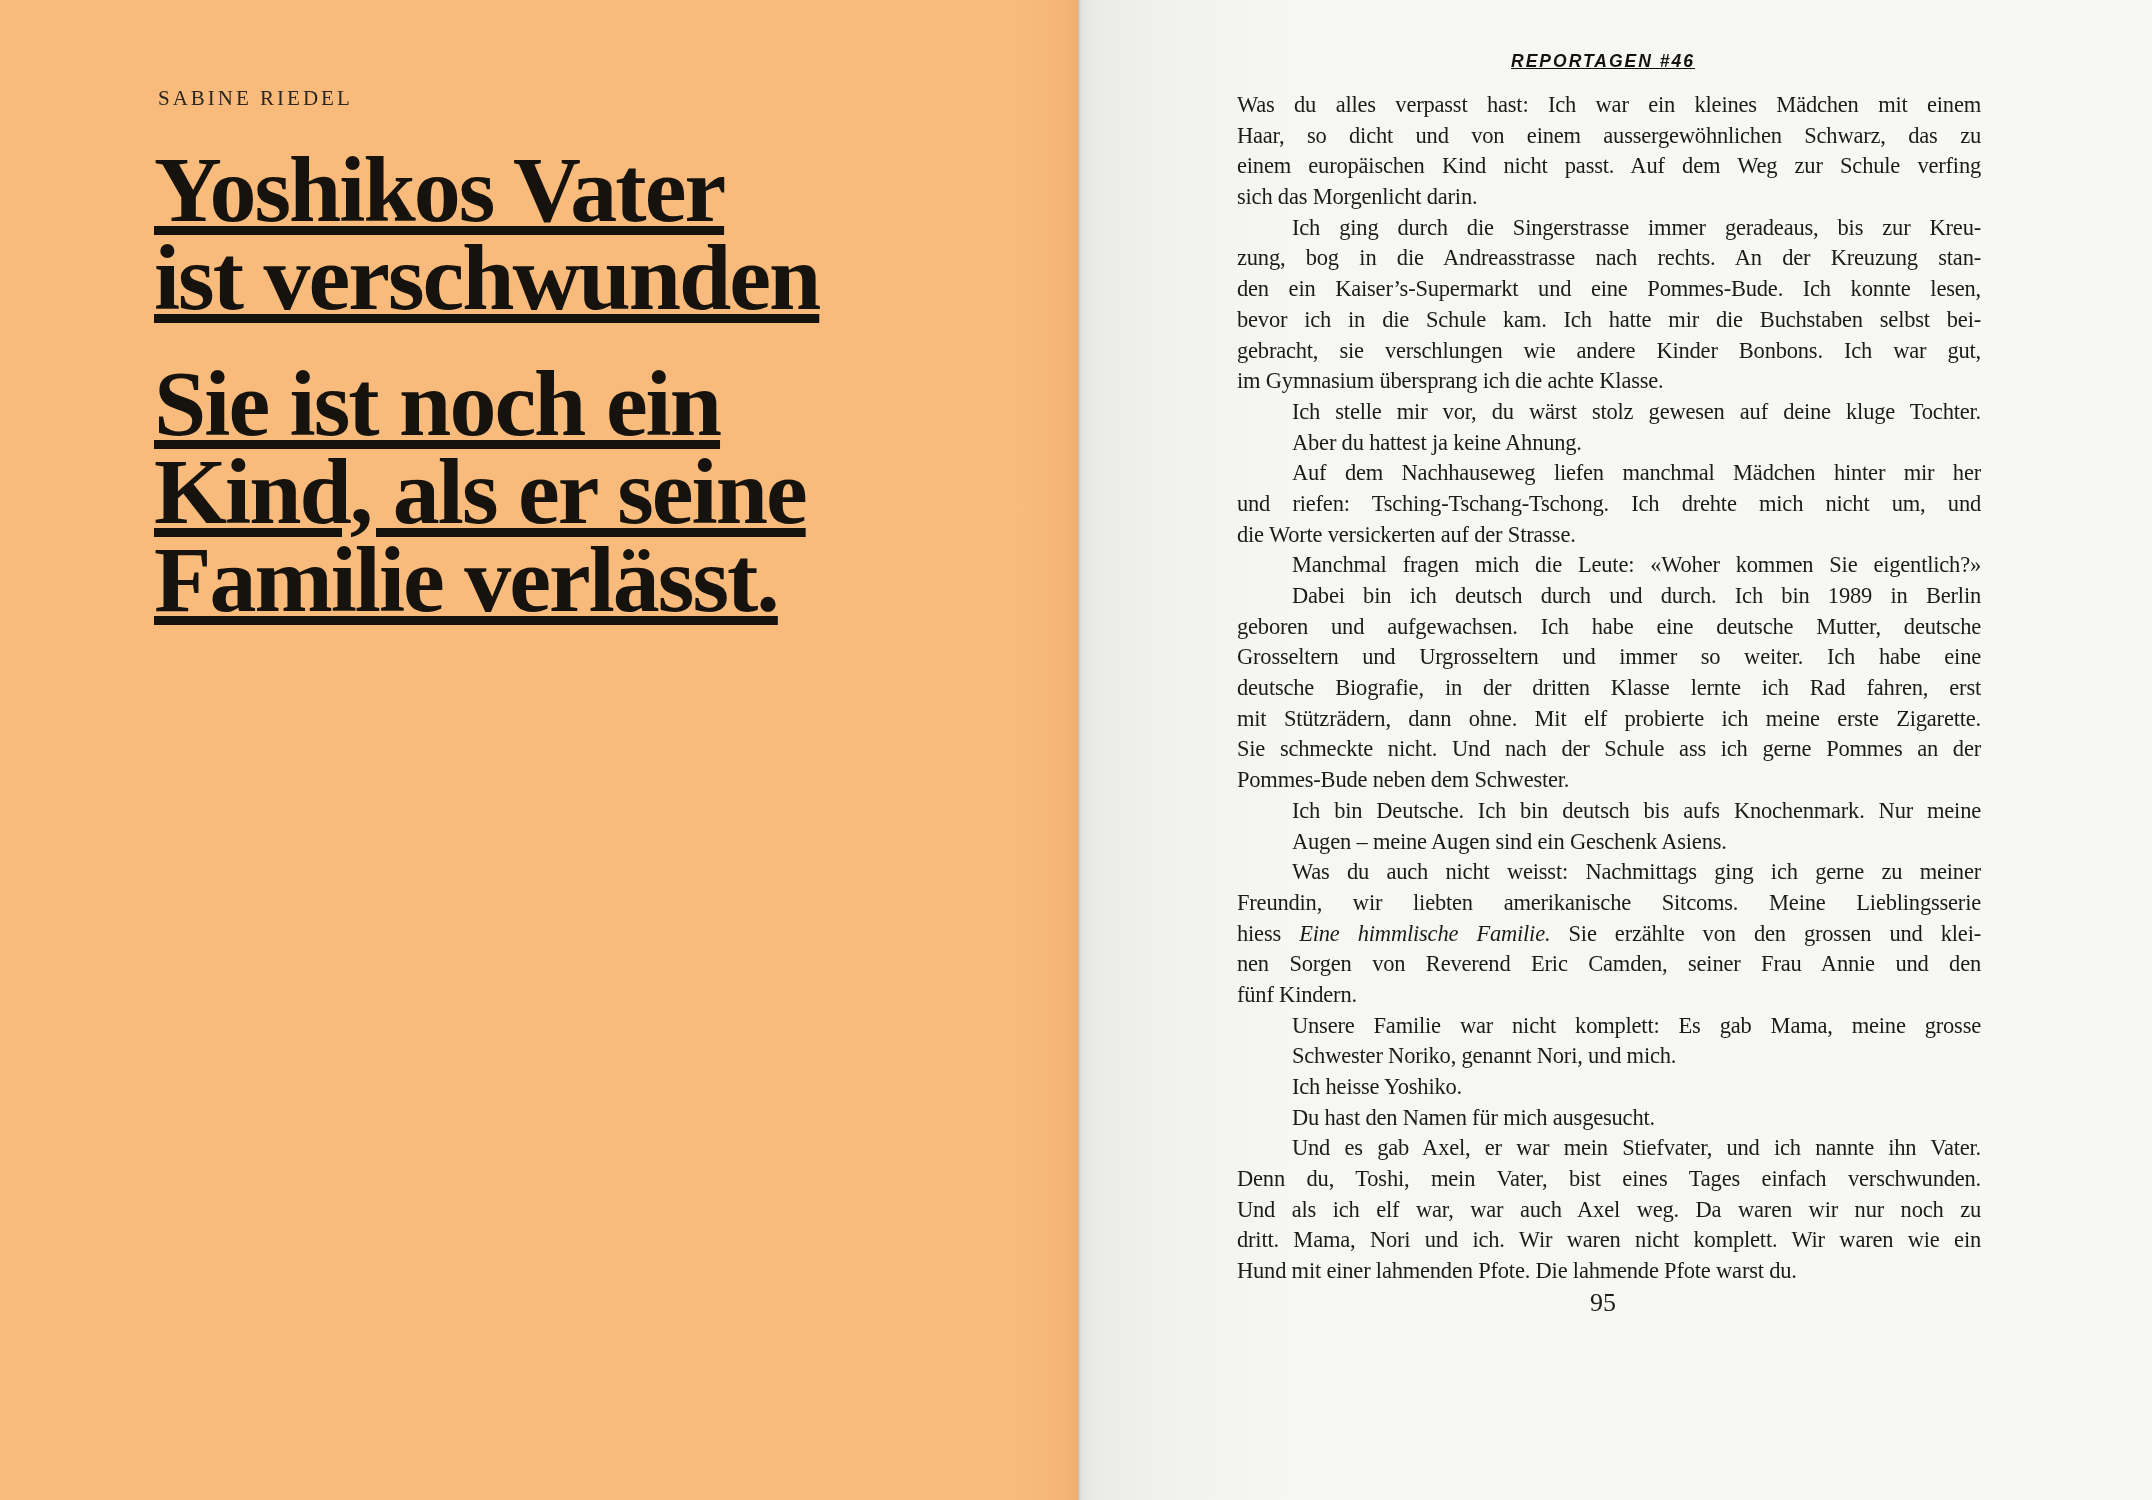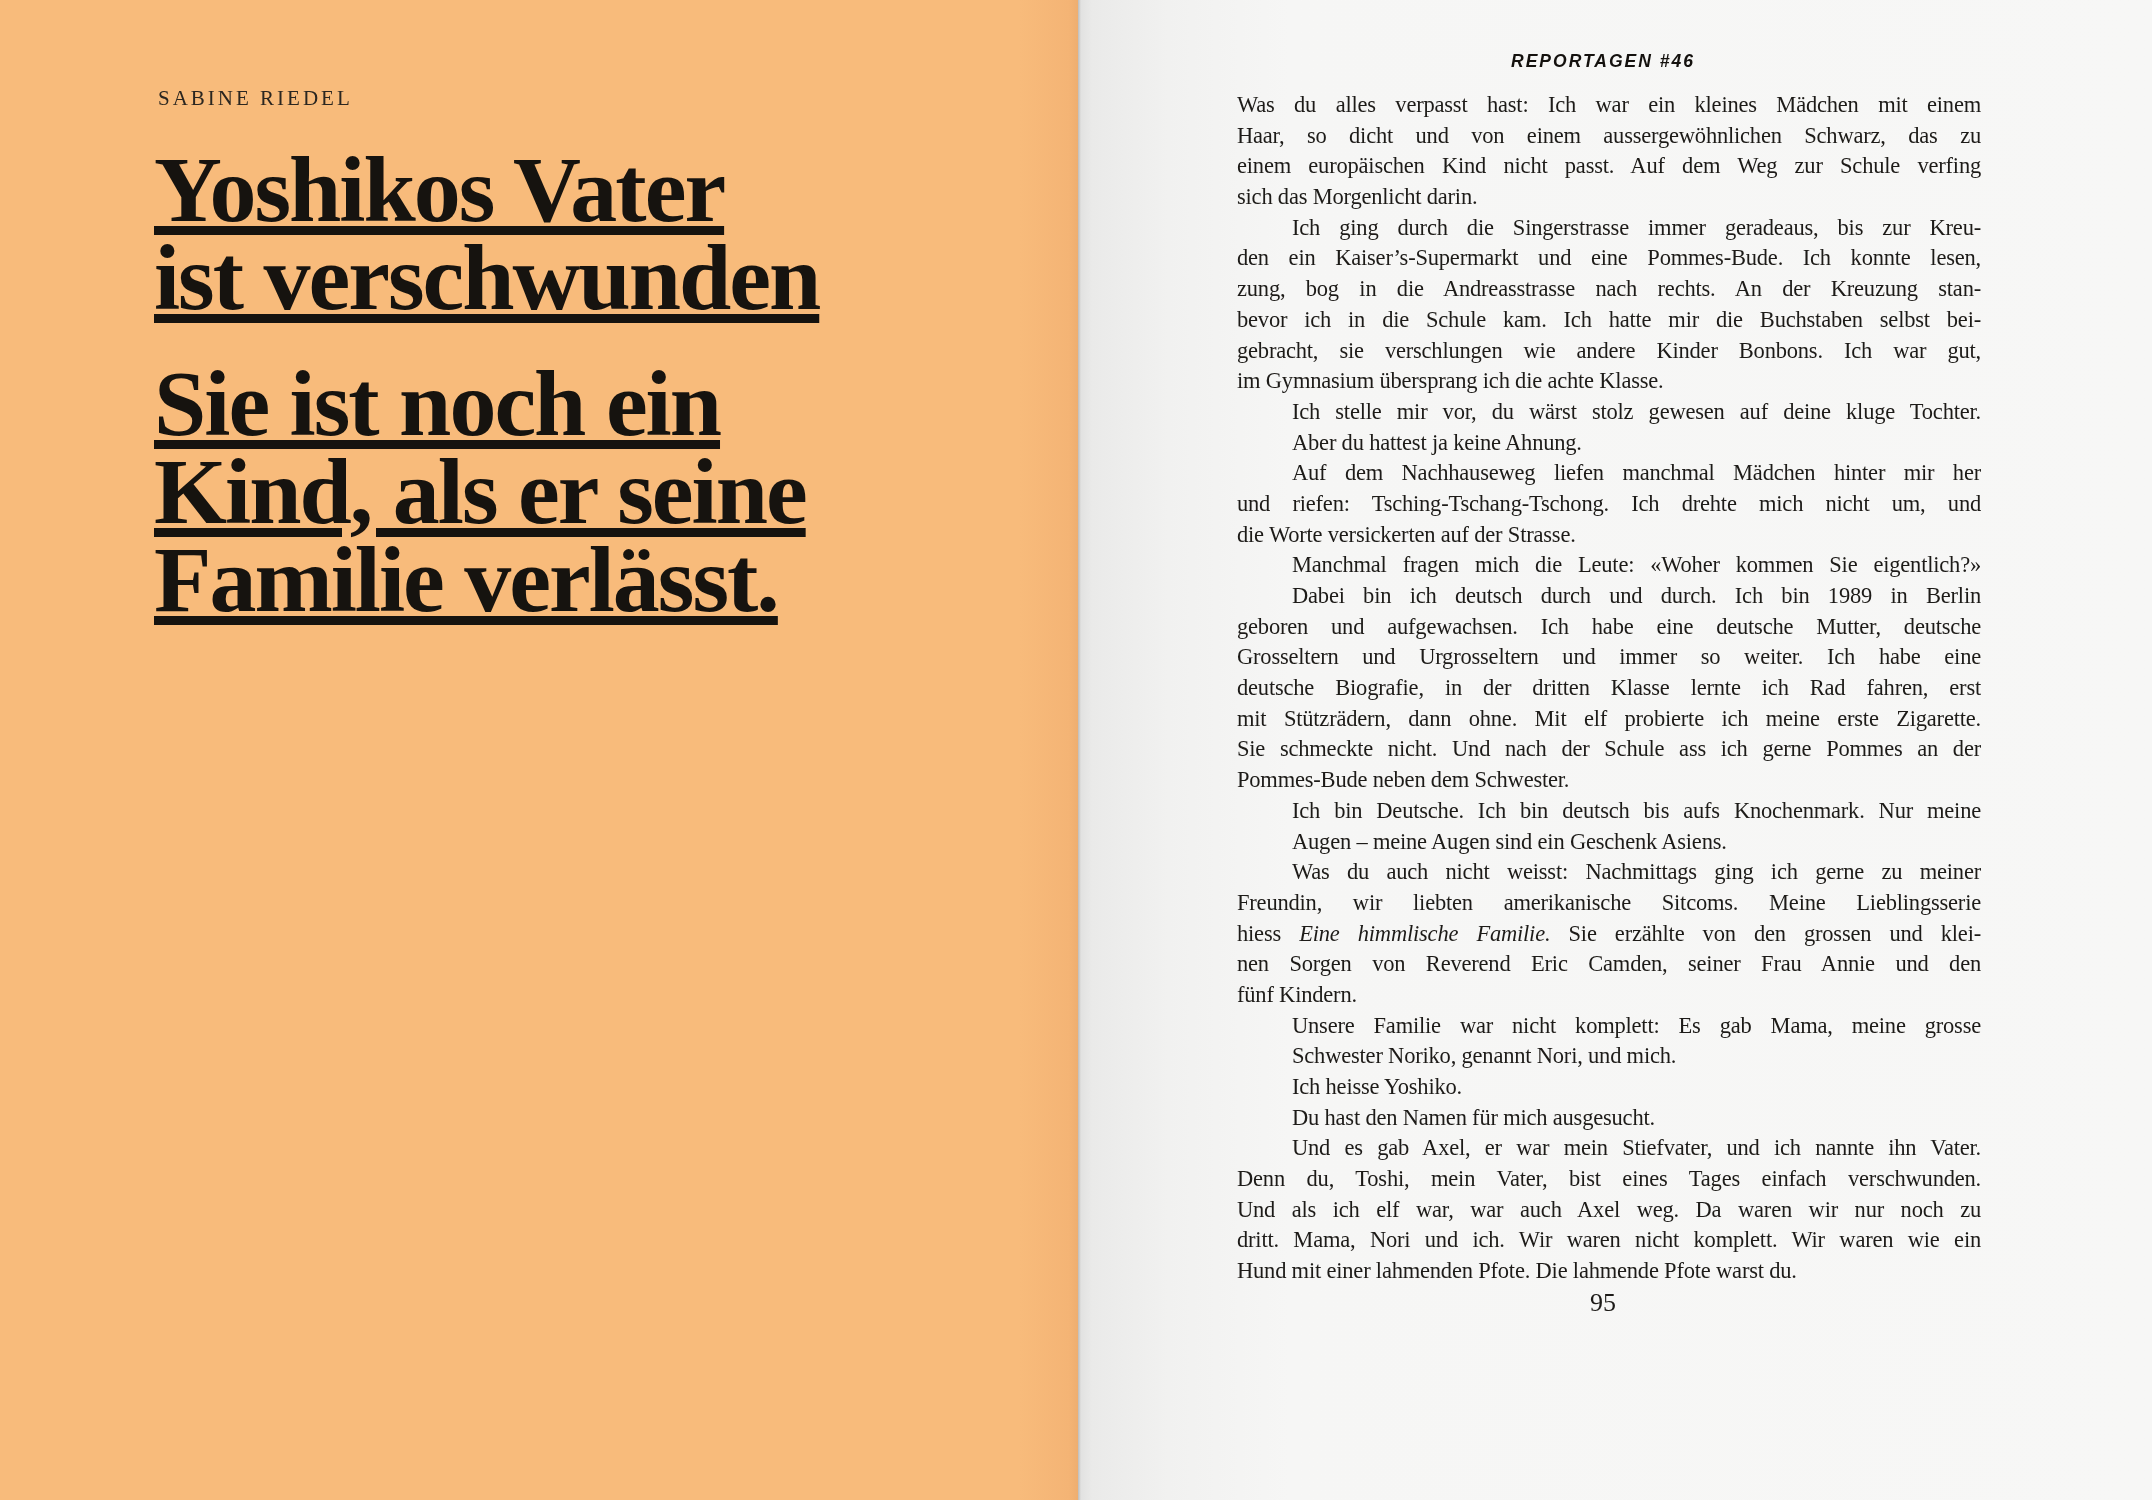--- a/index.html
+++ b/index.html
@@ -27,21 +27,21 @@
   
   .page-right {
     position:absolute; left:1078px; top:0; width:1074px; height:1500px;
     background:linear-gradient(to right,
       #bdbcba 0px, #e2e2e1 3px, #eaeae9 14px, #f1f1f0 90px,
       #f6f6f5 210px, #f7f7f6 100%);
   }
   .running-header {
     position:absolute; top:51px; left:153px; width:744px; text-align:center;
     font-family:"Liberation Sans", sans-serif; font-weight:bold; font-style:italic;
-    font-size:17.5px; letter-spacing:2px; color:#14110e;
+    font-size:17.5px; letter-spacing:2px; color:#14110e;text-decoration:underline;
   }
   .body-col { position:absolute; left:159px; top:90px; width:744px; }
   .bline {
     height:30.7px; line-height:30.7px; white-space:nowrap; overflow:hidden;
     font-size:22.5px; letter-spacing:-0.2px; color:#1d1b18;
     text-align:justify; text-align-last:left; text-justify:inter-word;
   }
   .bline.jst { text-align-last:justify; }
   .bline.ind { padding-left:55px; }
   .it { font-style:italic; }
@@ -69,22 +69,22 @@
   </section>
 
   <section class="page-right">
     <header class="running-header">REPORTAGEN #46</header>
     <div class="body-col">
         <div class="bline jst"><span>Was du alles verpasst hast: Ich war ein kleines Mädchen mit einem</span></div>
         <div class="bline jst"><span>Haar, so dicht und von einem aussergewöhnlichen Schwarz, das zu</span></div>
         <div class="bline jst"><span>einem europäischen Kind nicht passt. Auf dem Weg zur Schule verfing</span></div>
         <div class="bline"><span>sich das Morgenlicht darin.</span></div>
         <div class="bline ind jst"><span>Ich ging durch die Singerstrasse immer geradeaus, bis zur Kreu-</span></div>
+        <div class="bline jst"><span>zung, bog in die Andreasstrasse nach rechts. An der Kreuzung stan-</span></div>
         <div class="bline jst"><span>den ein Kaiser’s-Supermarkt und eine Pommes-Bude. Ich konnte lesen,</span></div>
-        <div class="bline jst"><span>zung, bog in die Andreasstrasse nach rechts. An der Kreuzung stan-</span></div>
         <div class="bline jst"><span>bevor ich in die Schule kam. Ich hatte mir die Buchstaben selbst bei-</span></div>
         <div class="bline jst"><span>gebracht, sie verschlungen wie andere Kinder Bonbons. Ich war gut,</span></div>
         <div class="bline"><span>im Gymnasium übersprang ich die achte Klasse.</span></div>
         <div class="bline ind jst"><span>Ich stelle mir vor, du wärst stolz gewesen auf deine kluge Tochter.</span></div>
         <div class="bline ind"><span>Aber du hattest ja keine Ahnung.</span></div>
         <div class="bline ind jst"><span>Auf dem Nachhauseweg liefen manchmal Mädchen hinter mir her</span></div>
         <div class="bline jst"><span>und riefen: Tsching-Tschang-Tschong. Ich drehte mich nicht um, und</span></div>
         <div class="bline"><span>die Worte versickerten auf der Strasse.</span></div>
         <div class="bline ind jst"><span>Manchmal fragen mich die Leute: «Woher kommen Sie eigentlich?»</span></div>
         <div class="bline ind jst"><span>Dabei bin ich deutsch durch und durch. Ich bin 1989 in Berlin</span></div>

